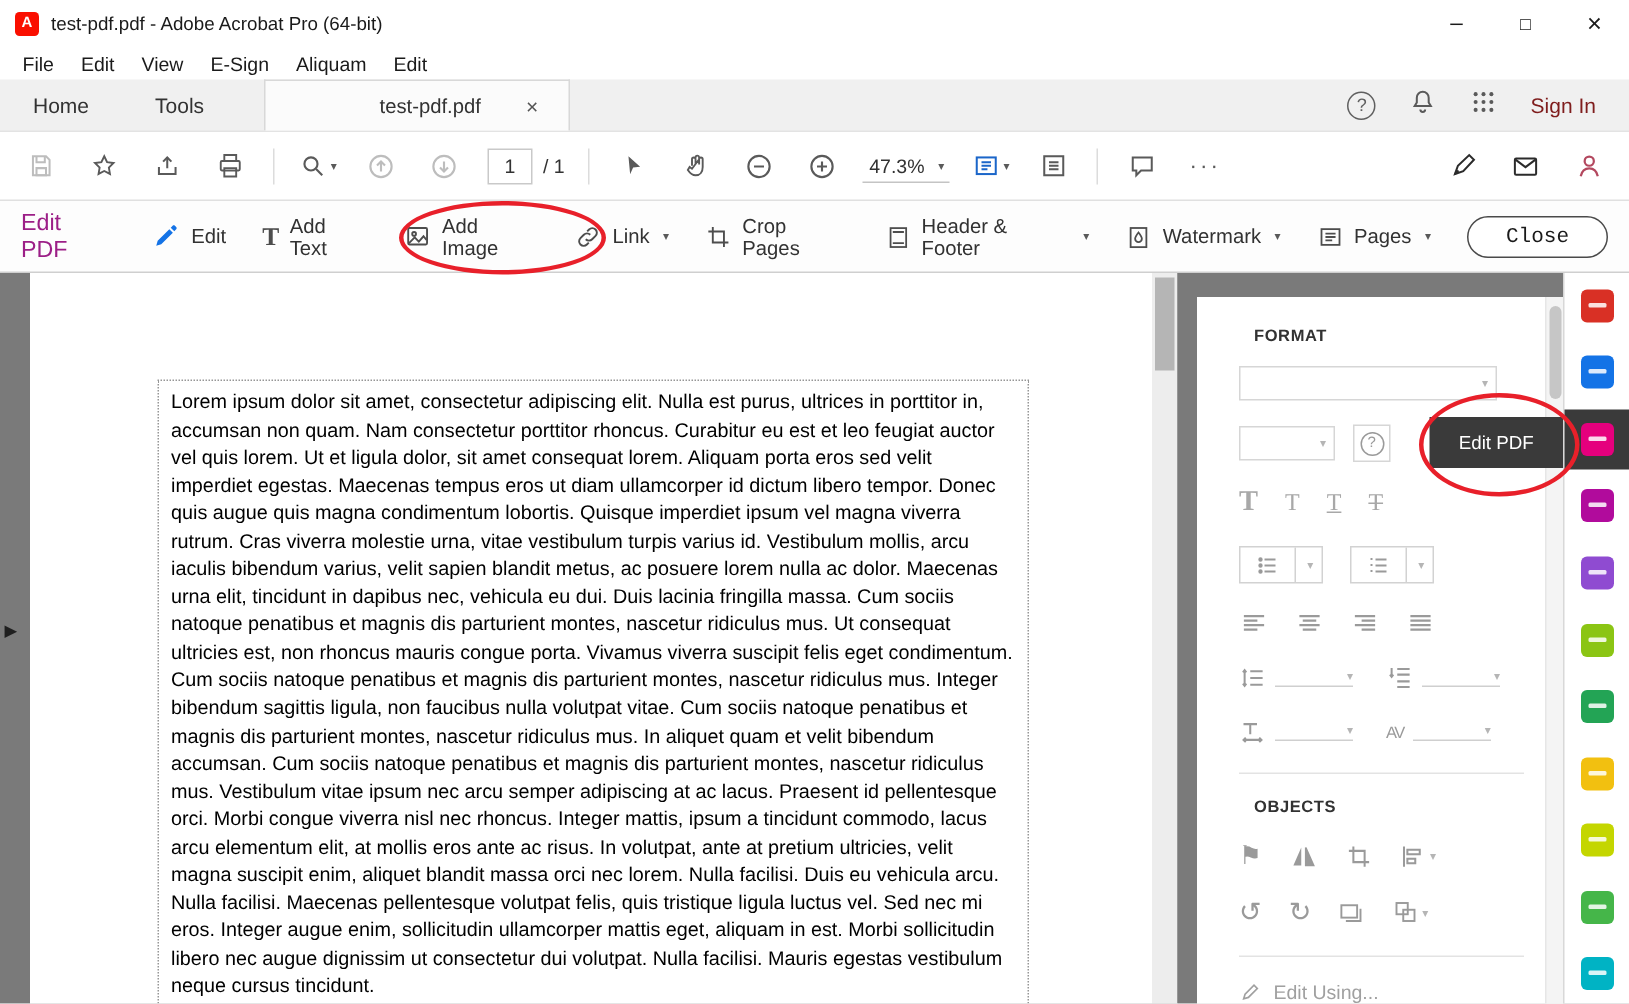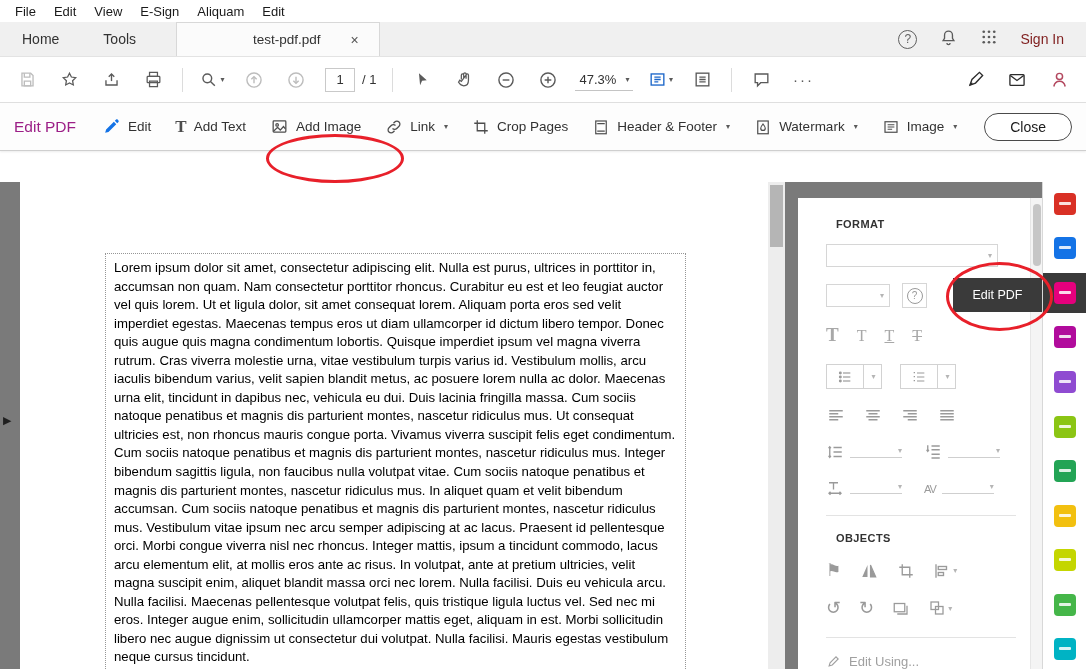--- a/index.html
+++ b/index.html
@@ -58,21 +58,21 @@
   .pink-person { color:#b3485f; }
 
   
   .editbar { height:48px; background:#fdfdfd; border-bottom:1px solid #cfcfcf;
     display:flex; align-items:center; padding:0 14px; box-shadow:0 1px 2px rgba(0,0,0,.08); }
   .editbar-title { color:#9c1f87; font-size:15.5px; margin-right:26px; }
   .ebtn { display:flex; align-items:center; gap:7px; font-size:13.5px; color:#323232; margin-right:24px; }
   .ebtn svg { display:block; color:#4d4d4d; }
   .i-addtext::before { content:"T"; font-family:"Liberation Serif", serif; font-weight:600; font-size:17px; color:#4d4d4d; }
   .close-btn { margin-left:auto; border:1.5px solid #4a4a4a; border-radius:16px; background:#fff;
-    padding:5px 25px; font-size:14px; color:#1a1a1a; }
+    padding:5px 25px; font-size:14px; color:#1a1a1a;font-family:Liberation Mono, monospace; }
 
   
   .content { position:absolute; left:0; top:182px; width:1086px; height:487px; background:#7a7a7a; }
   .left-strip { position:absolute; left:0; top:0; width:20px; height:487px; background:#7a7a7a; }
   .expand-arrow { position:absolute; left:3px; top:232px; font-size:11px; color:#1f1f1f; }
   .expand-arrow::before { content:"▶"; }
 
   .page { position:absolute; left:20px; top:0; width:748px; height:487px; background:#fff; overflow:hidden; }
   .doc-title-box { position:absolute; left:85px; top:44px; width:581px; border:1px dotted #969696;
     padding:3px 7px; font-size:13.2px; font-weight:bold; color:#000; }
@@ -138,20 +138,29 @@
   
   .annot { position:absolute; border:3px solid #e8202a; border-radius:50%; z-index:60; }
   .annot-1 { left:266px; top:134px; width:138px; height:49px; }
   .annot-2 { left:946px; top:262px; width:107px; height:69px; }
 </style>
 </head>
 <body>
 
 <div class="window">
 
+  <div class="titlebar">
+    <div class="app-logo"></div>
+    <div class="title-text">test-pdf.pdf - Adobe Acrobat Pro (64-bit)</div>
+    <div class="win-controls">
+      <div class="win-btn min"></div>
+      <div class="win-btn max"></div>
+      <div class="win-btn close"></div>
+    </div>
+  </div>
 
   <div class="menubar">
     <span class="menu-item">File</span>
     <span class="menu-item">Edit</span>
     <span class="menu-item">View</span>
     <span class="menu-item">E-Sign</span>
     <span class="menu-item">Aliquam</span>
     <span class="menu-item">Edit</span>
   </div>
 
@@ -358,21 +367,21 @@
           <path d="M12 8c-2 2.5-3 4-3 5.5a3 3 0 0 0 6 0C15 12 14 10.5 12 8z"></path>
       </svg>
       <span>Watermark</span>
       <span class="caret"></span>
     </div>
     <div class="ebtn">
       <svg width="18" height="18" viewBox="0 0 24 24" fill="none" stroke="#4d4d4d" stroke-width="1.6">
         <rect x="4" y="5" width="16" height="14"></rect>
           <path d="M7.5 9h9M7.5 12h9M7.5 15h6"></path>
       </svg>
-      <span>Image</span>
+      <span>Pages</span>
       <span class="caret"></span>
     </div>
     <button class="close-btn">Close</button>
   </div>
 
   <div class="content">
     <div class="left-strip">
       <span class="expand-arrow"></span>
     </div>
 

